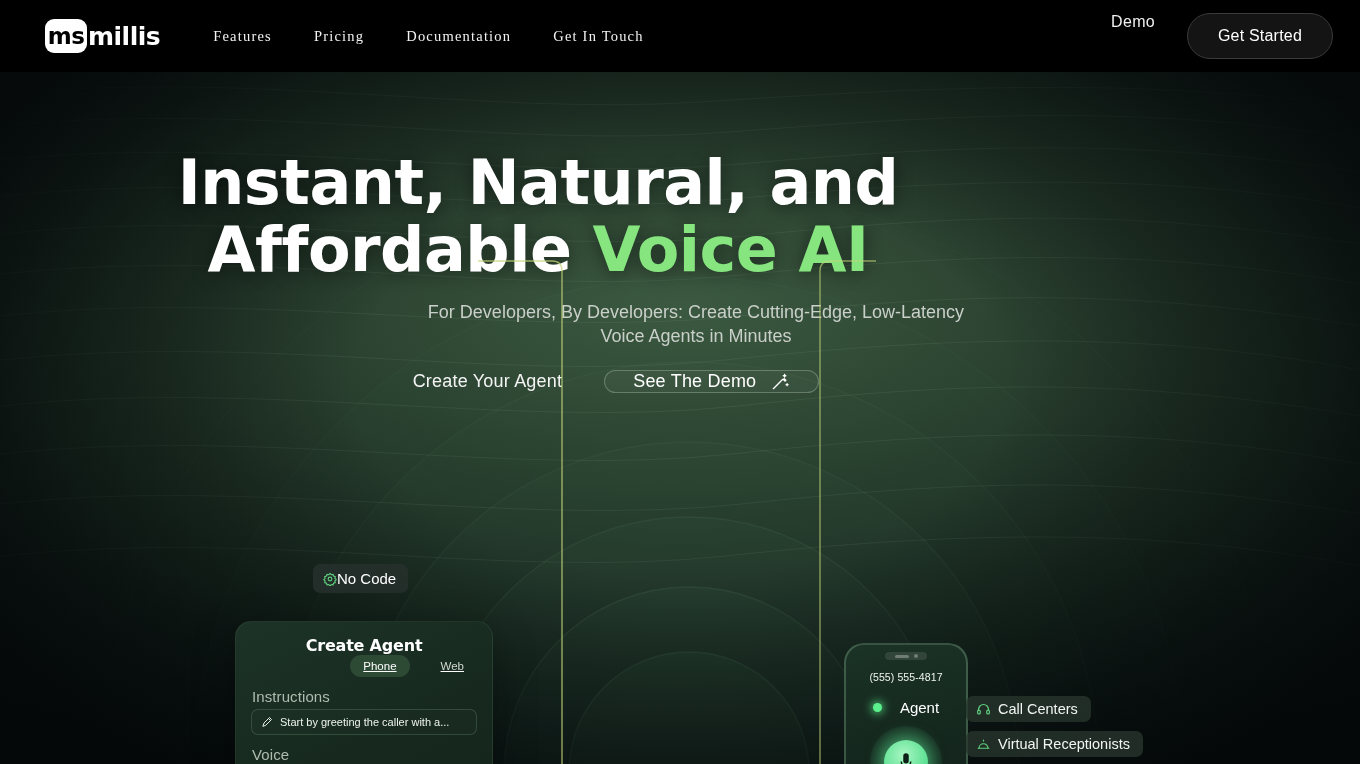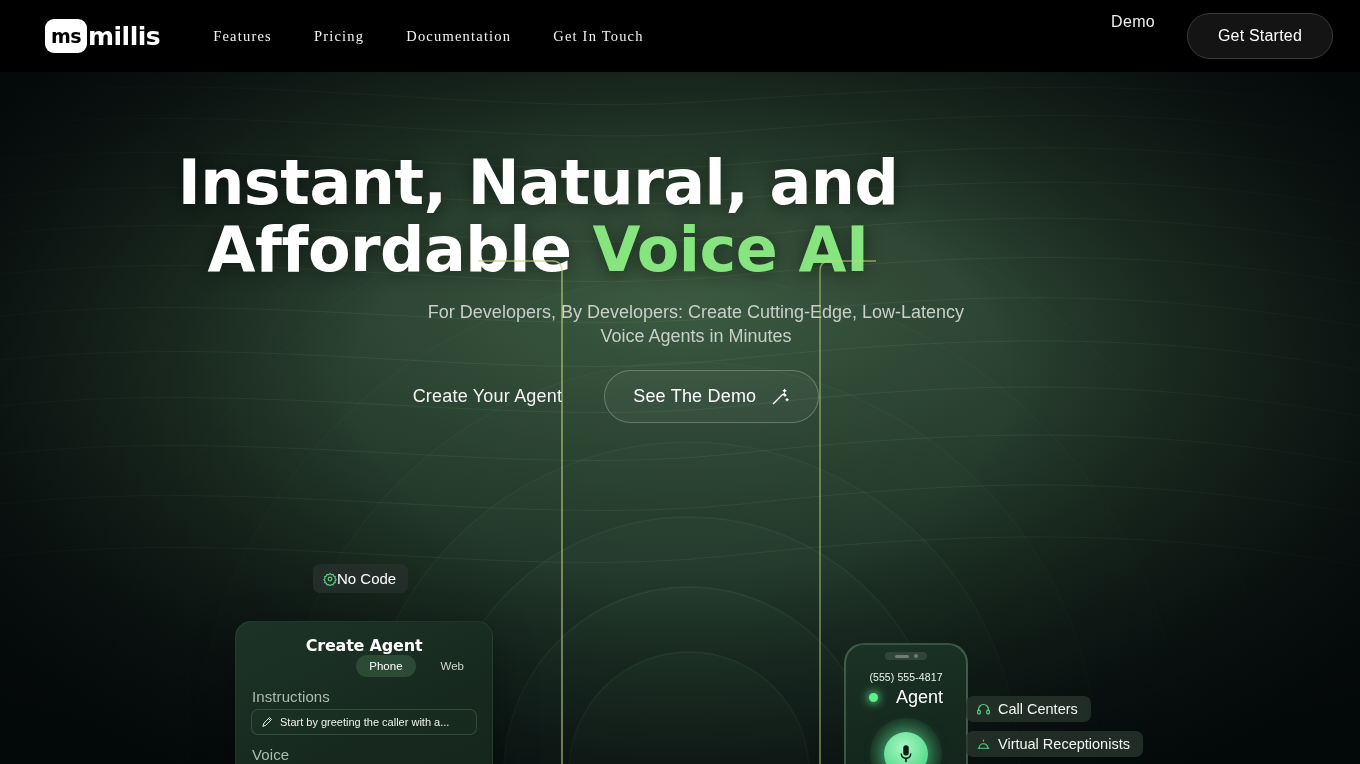--- a/index.html
+++ b/index.html
@@ -8,21 +8,21 @@
 
   
   .nav{
     position:absolute; top:0; left:0; width:1360px; height:72px;
     background:#000; display:flex; align-items:center; z-index:50;
   }
   .logo{ display:flex; align-items:center; margin-left:45px; gap:0px; }
   .logo-mark{
     width:42px; height:34px; background:#fff; border-radius:9px;
     display:flex; align-items:center; justify-content:center;
-    color:#000; font-weight:700; font-size:19px; letter-spacing:-0.5px;
+    color:#000; font-weight:700; font-size:23px; letter-spacing:-0.5px;
     font-family:"DejaVu Sans", sans-serif;
   }
   .logo-word{ font-size:25px; font-weight:700; color:#fff; letter-spacing:-0.5px; margin-left:1px;
     font-family:"DejaVu Sans", sans-serif;}
   .nav-links{ display:flex; align-items:center; margin-left:32px;font-family:Liberation Serif, serif; }
   .nav-link{
     color:#f2f2f2; font-size:14.5px; letter-spacing:1.2px; padding:0 21px; cursor:pointer;
   }
   .nav-right{ margin-left:auto; display:flex; margin-right:27px; gap:24px;}
   .nav-demo{ color:#f0f0f0; font-size:16px; letter-spacing:0.3px; cursor:pointer; padding:0 8px;}
@@ -60,21 +60,21 @@
     font-size:18px; line-height:24px; color:#c9cfc9; font-weight:400;
   }
   .cta-row{
     position:absolute; left:0; top:298px; width:1232px;
     display:flex; justify-content:center; align-items:center; gap:42px;
   }
   .cta-text{ font-size:18px; color:#f4f4f4; cursor:pointer; letter-spacing:0.2px;}
   .cta-pill{
     display:flex; align-items:center; gap:14px;
     border:1px solid rgba(190,205,190,0.35); background:rgba(255,255,255,0.035);
-    border-radius:40px; padding:15px 28px; font-size:18px; color:#fff; cursor:pointer;
+    border-radius:40px; padding:0 28px; font-size:18px; color:#fff; cursor:pointer;
     letter-spacing:0.2px;
   }
 
   
   .badge-nocode{
     position:absolute; left:313px; top:492px;
     display:flex; align-items:center; gap:0;
     background:rgba(38,48,44,0.88); border-radius:7px; padding:6px 12px 6px 10px;
     font-size:15px; color:#fff;
   }
@@ -84,21 +84,21 @@
     position:absolute; left:235px; top:549px; width:258px; height:215px;
     background:linear-gradient(155deg,#1d3327 0%,#17291f 55%,#14241c 100%);
     border-radius:16px 16px 0 0;
     border:1px solid rgba(120,170,130,0.12); border-bottom:none;
     box-shadow:0 14px 40px rgba(0,0,0,0.35);
     padding:14px 15px 0 15px;
   }
   .card-head{ display:flex; align-items:center;flex-direction:column; }
   .card-title{ font-size:16px; font-weight:700; color:#fff; letter-spacing:-0.2px;
     font-family:"DejaVu Sans", sans-serif;}
-  .tabs{ margin-left:auto; display:flex; align-items:flex-start; gap:12px; }
+  .tabs{ margin-left:auto; display:flex; align-items:flex-start; gap:18px;text-decoration:underline; }
   .tab{ font-size:11.5px; color:#cfd8cf; padding:5px 13px; border-radius:20px; cursor:pointer;}
   .tab.active{ background:#2d4a35; color:#fff; }
   .field-label{ font-size:15px; color:#aebcae; margin:11px 0 4px 1px; letter-spacing:0.1px;}
   .field{
     height:26px; border:1px solid rgba(140,190,150,0.22); border-radius:7px;
     background:rgba(255,255,255,0.012);
     display:flex; align-items:center; padding:0 9px; gap:7px;
     font-size:11px; color:#eef3ee;
   }
   .field .caret{ margin-left:auto; color:#b9c7b9; font-size:9px;}
@@ -111,22 +111,22 @@
     border-radius:20px 20px 0 0; overflow:hidden;
   }
   .notch{
     margin:7px auto 0 auto; width:42px; height:8px; border-radius:6px;
     background:rgba(255,255,255,0.10);
     display:flex; align-items:center; justify-content:center; gap:5px;
   }
   .notch i{ display:block; width:14px; height:3px; border-radius:3px; background:rgba(255,255,255,0.30);}
   .notch b{ display:block; width:4px; height:4px; border-radius:50%; background:rgba(255,255,255,0.30);}
   .ph-num{ text-align:center; font-size:10.5px; color:#eef4ee; margin-top:11px; letter-spacing:0.1px;}
-  .ph-agent{ display:flex; align-items:center; justify-content:center; gap:18px; margin-top:4px;
-    font-size:18px; color:#fff;}
+  .ph-agent{ display:flex; align-items:center; justify-content:center; gap:18px; margin-top:16px;
+    font-size:15px; color:#fff;}
   .dot-green{ width:9px; height:9px; border-radius:50%; background:#5cf08d;
     box-shadow:0 0 9px 2px rgba(92,240,141,0.7);}
   .mic-wrap{
     margin:10px auto 0 auto; width:72px; height:72px; border-radius:50%;
     background:radial-gradient(circle at 50% 50%, rgba(110,230,150,0.55) 0%, rgba(80,200,130,0.28) 45%, rgba(60,170,110,0.05) 75%);
     display:flex; align-items:center; justify-content:center;
   }
   .mic-core{
     width:44px; height:44px; border-radius:50%;
     background:radial-gradient(circle at 45% 35%,#a9f7c4,#55dd8d 70%,#3bc878 100%);

